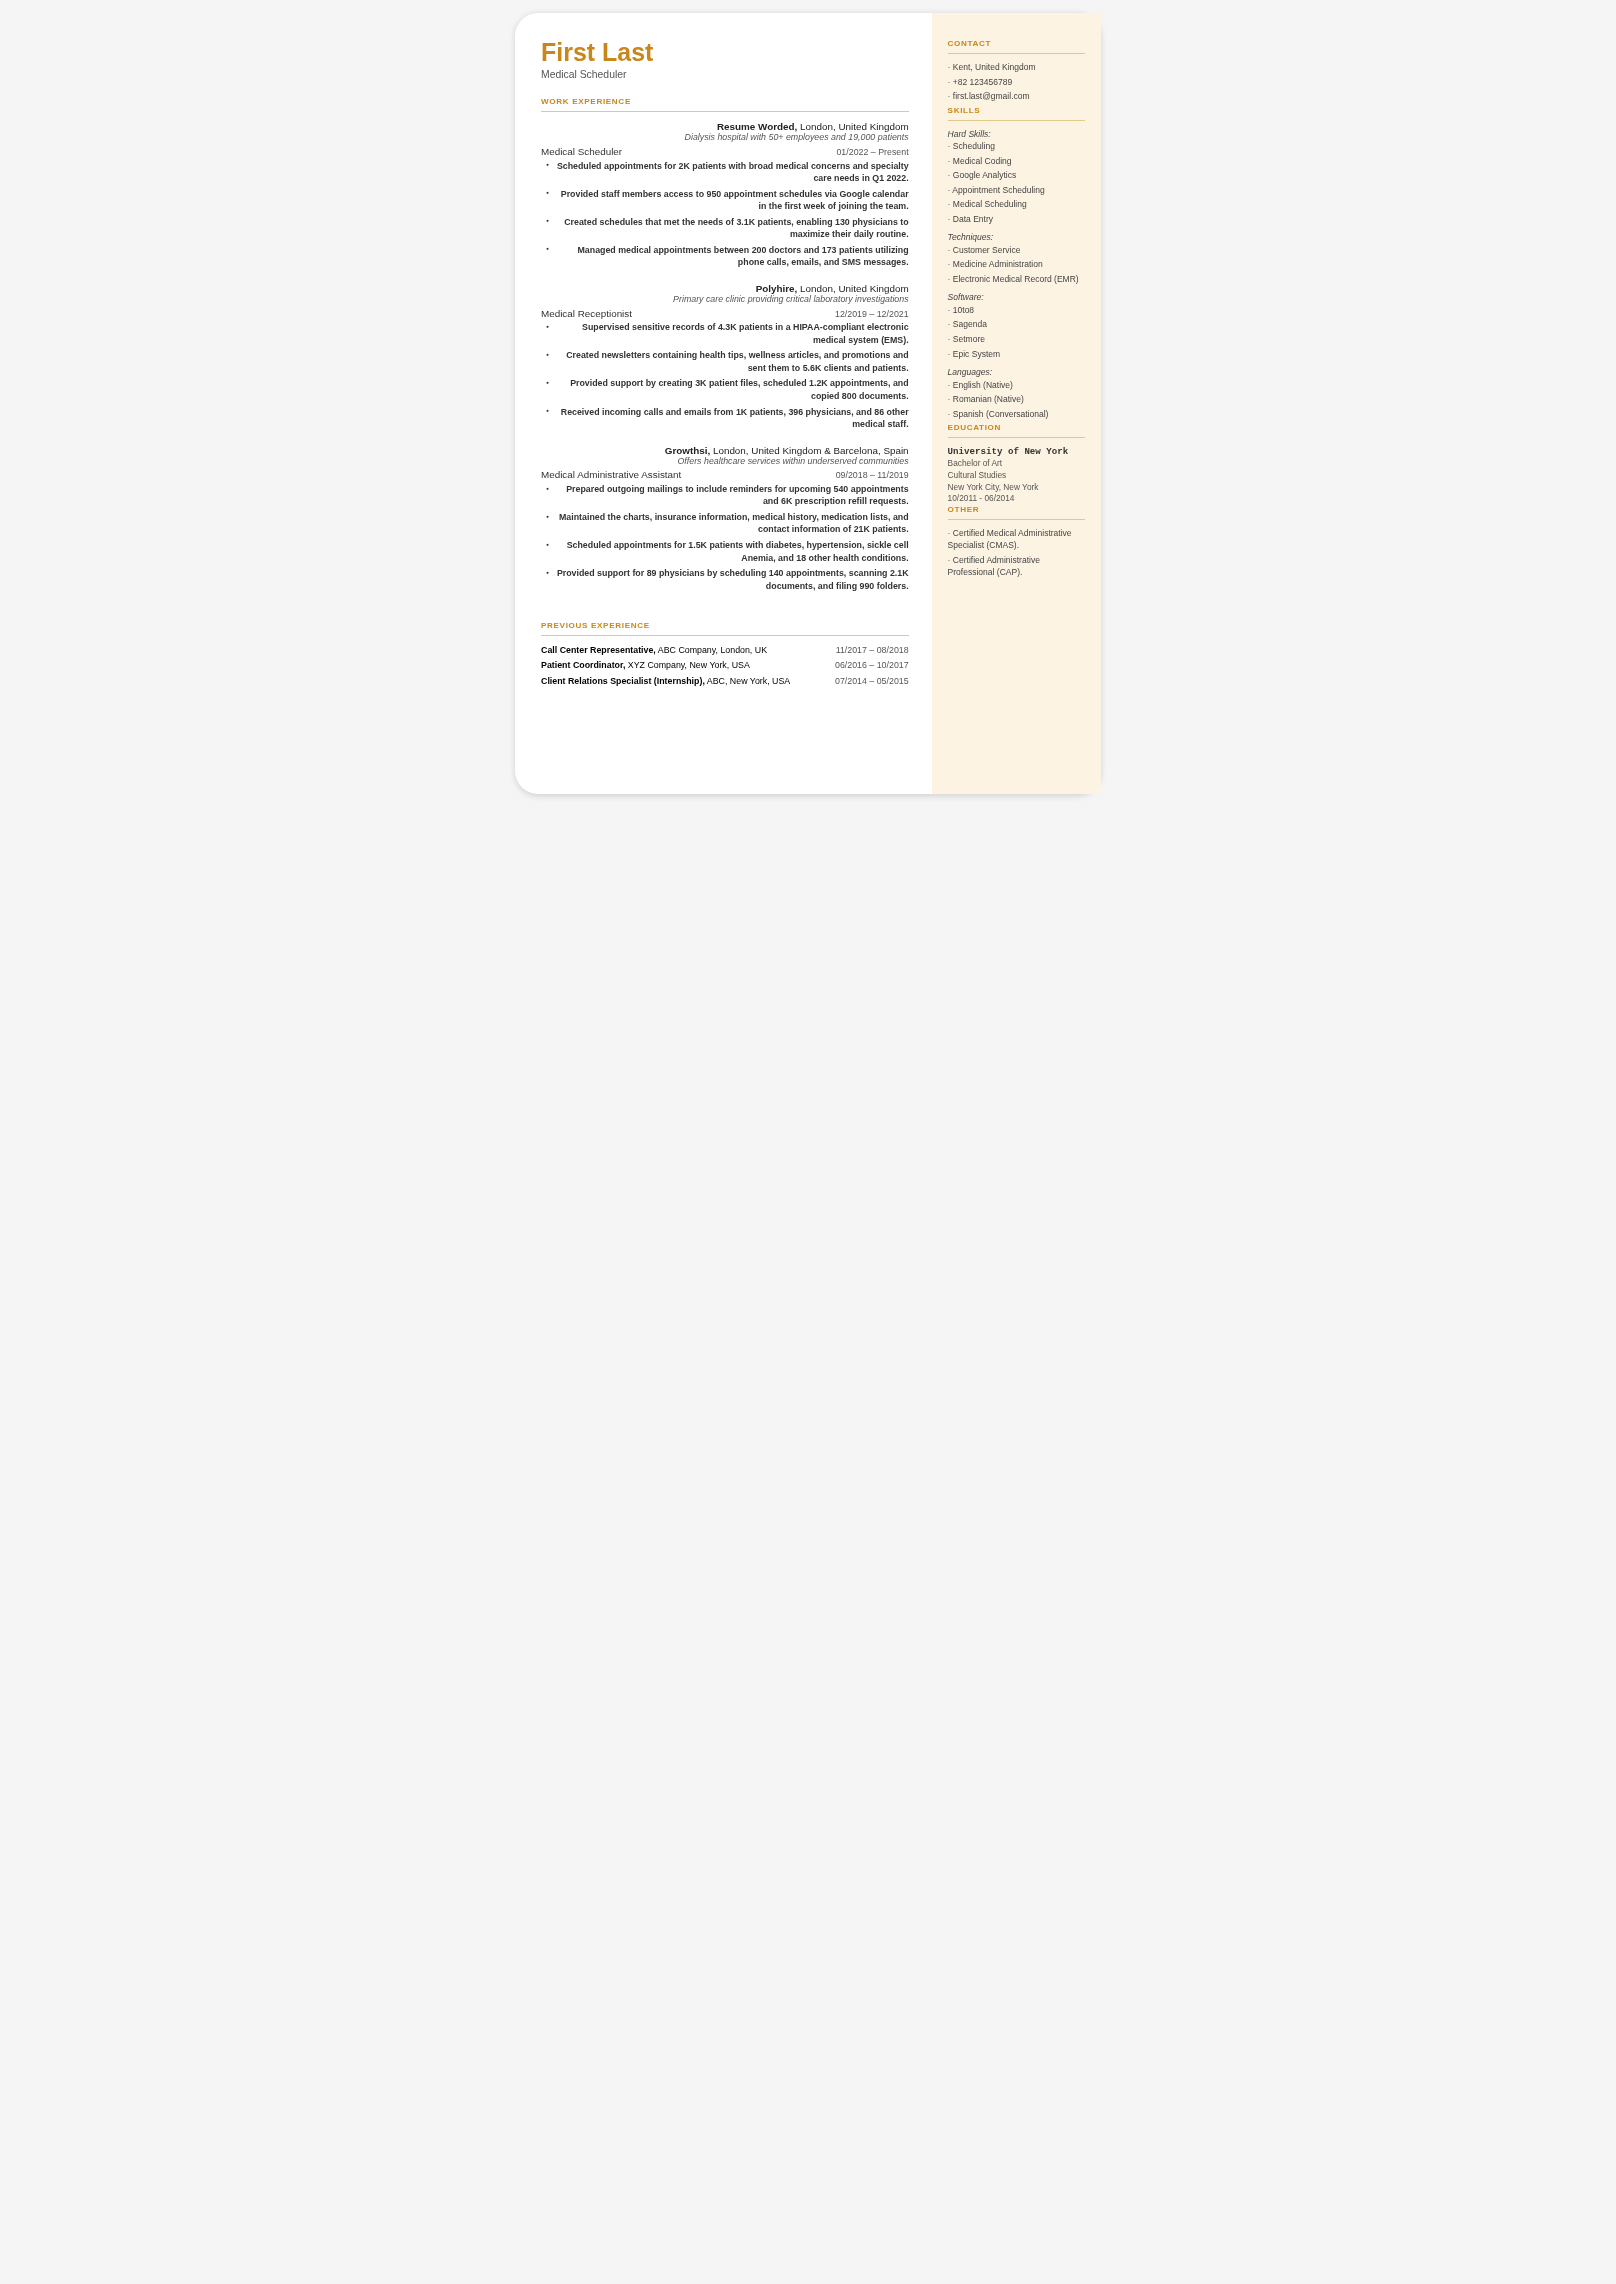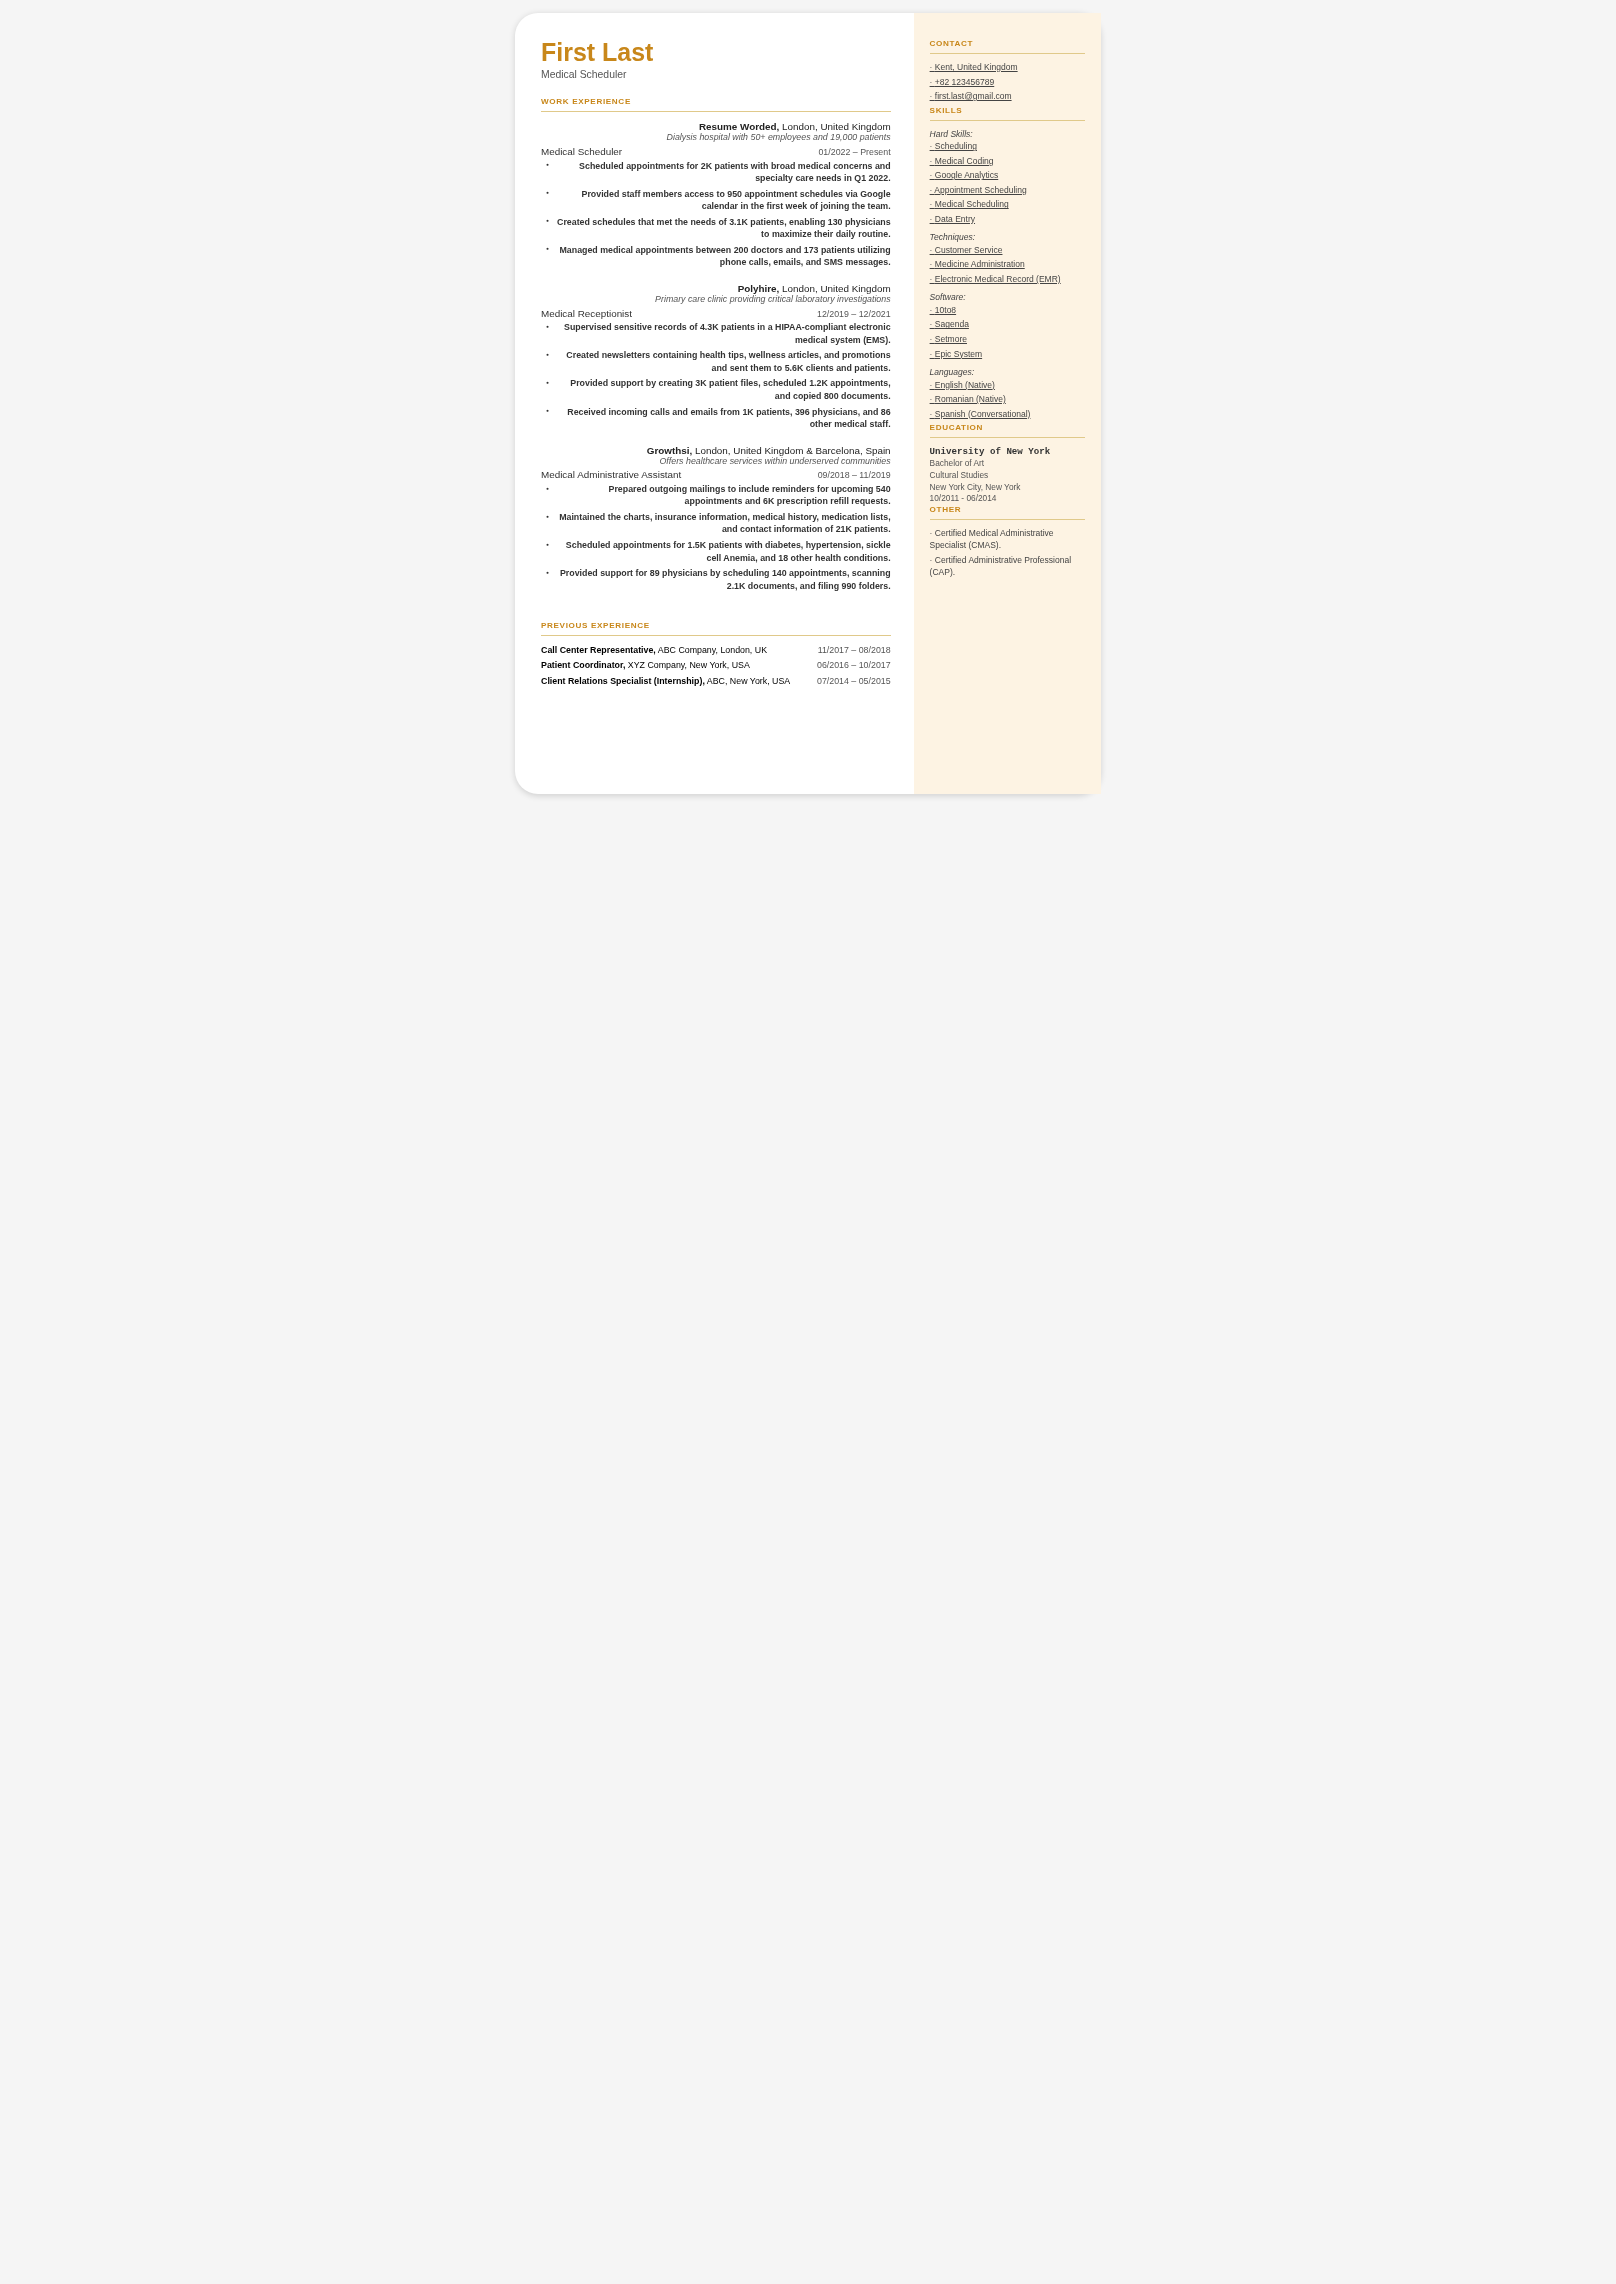--- a/index.html
+++ b/index.html
@@ -19,21 +19,21 @@
       box-shadow: 0 1.3px 6.5px rgba(0,0,0,0.15);
       border-radius: 23px;
     }
     
     .main-col {
       flex: 1;
       padding: 26px 23.4px 26px 26px;
     }
     
     .sidebar {
-      width: 187px;
+      width: 169px;
       background: #fdf3e3;
       padding: 26px 15.6px 26px 15.6px;
     }
 
     
     .name {
       font-size: 2.4em;
       font-weight: 900;
       color: #c8871a;
       line-height: 1.1;
@@ -154,21 +154,20 @@
     .sidebar-divider {
       border: none;
       border-top: 1px solid #e0c98a;
       margin-bottom: 7.8px;
     }
     .sidebar-item {
       font-size: 0.82em;
       color: #444;
       margin-bottom: 2.6px;
       line-height: 1.4;
-      text-decoration: underline;
     }
     .sidebar-item::before {
       content: '· ';
       color: #666;
     }
     .sidebar-sub-header {
       font-style: italic;
       font-size: 0.82em;
       color: #444;
       margin-bottom: 2.6px;

